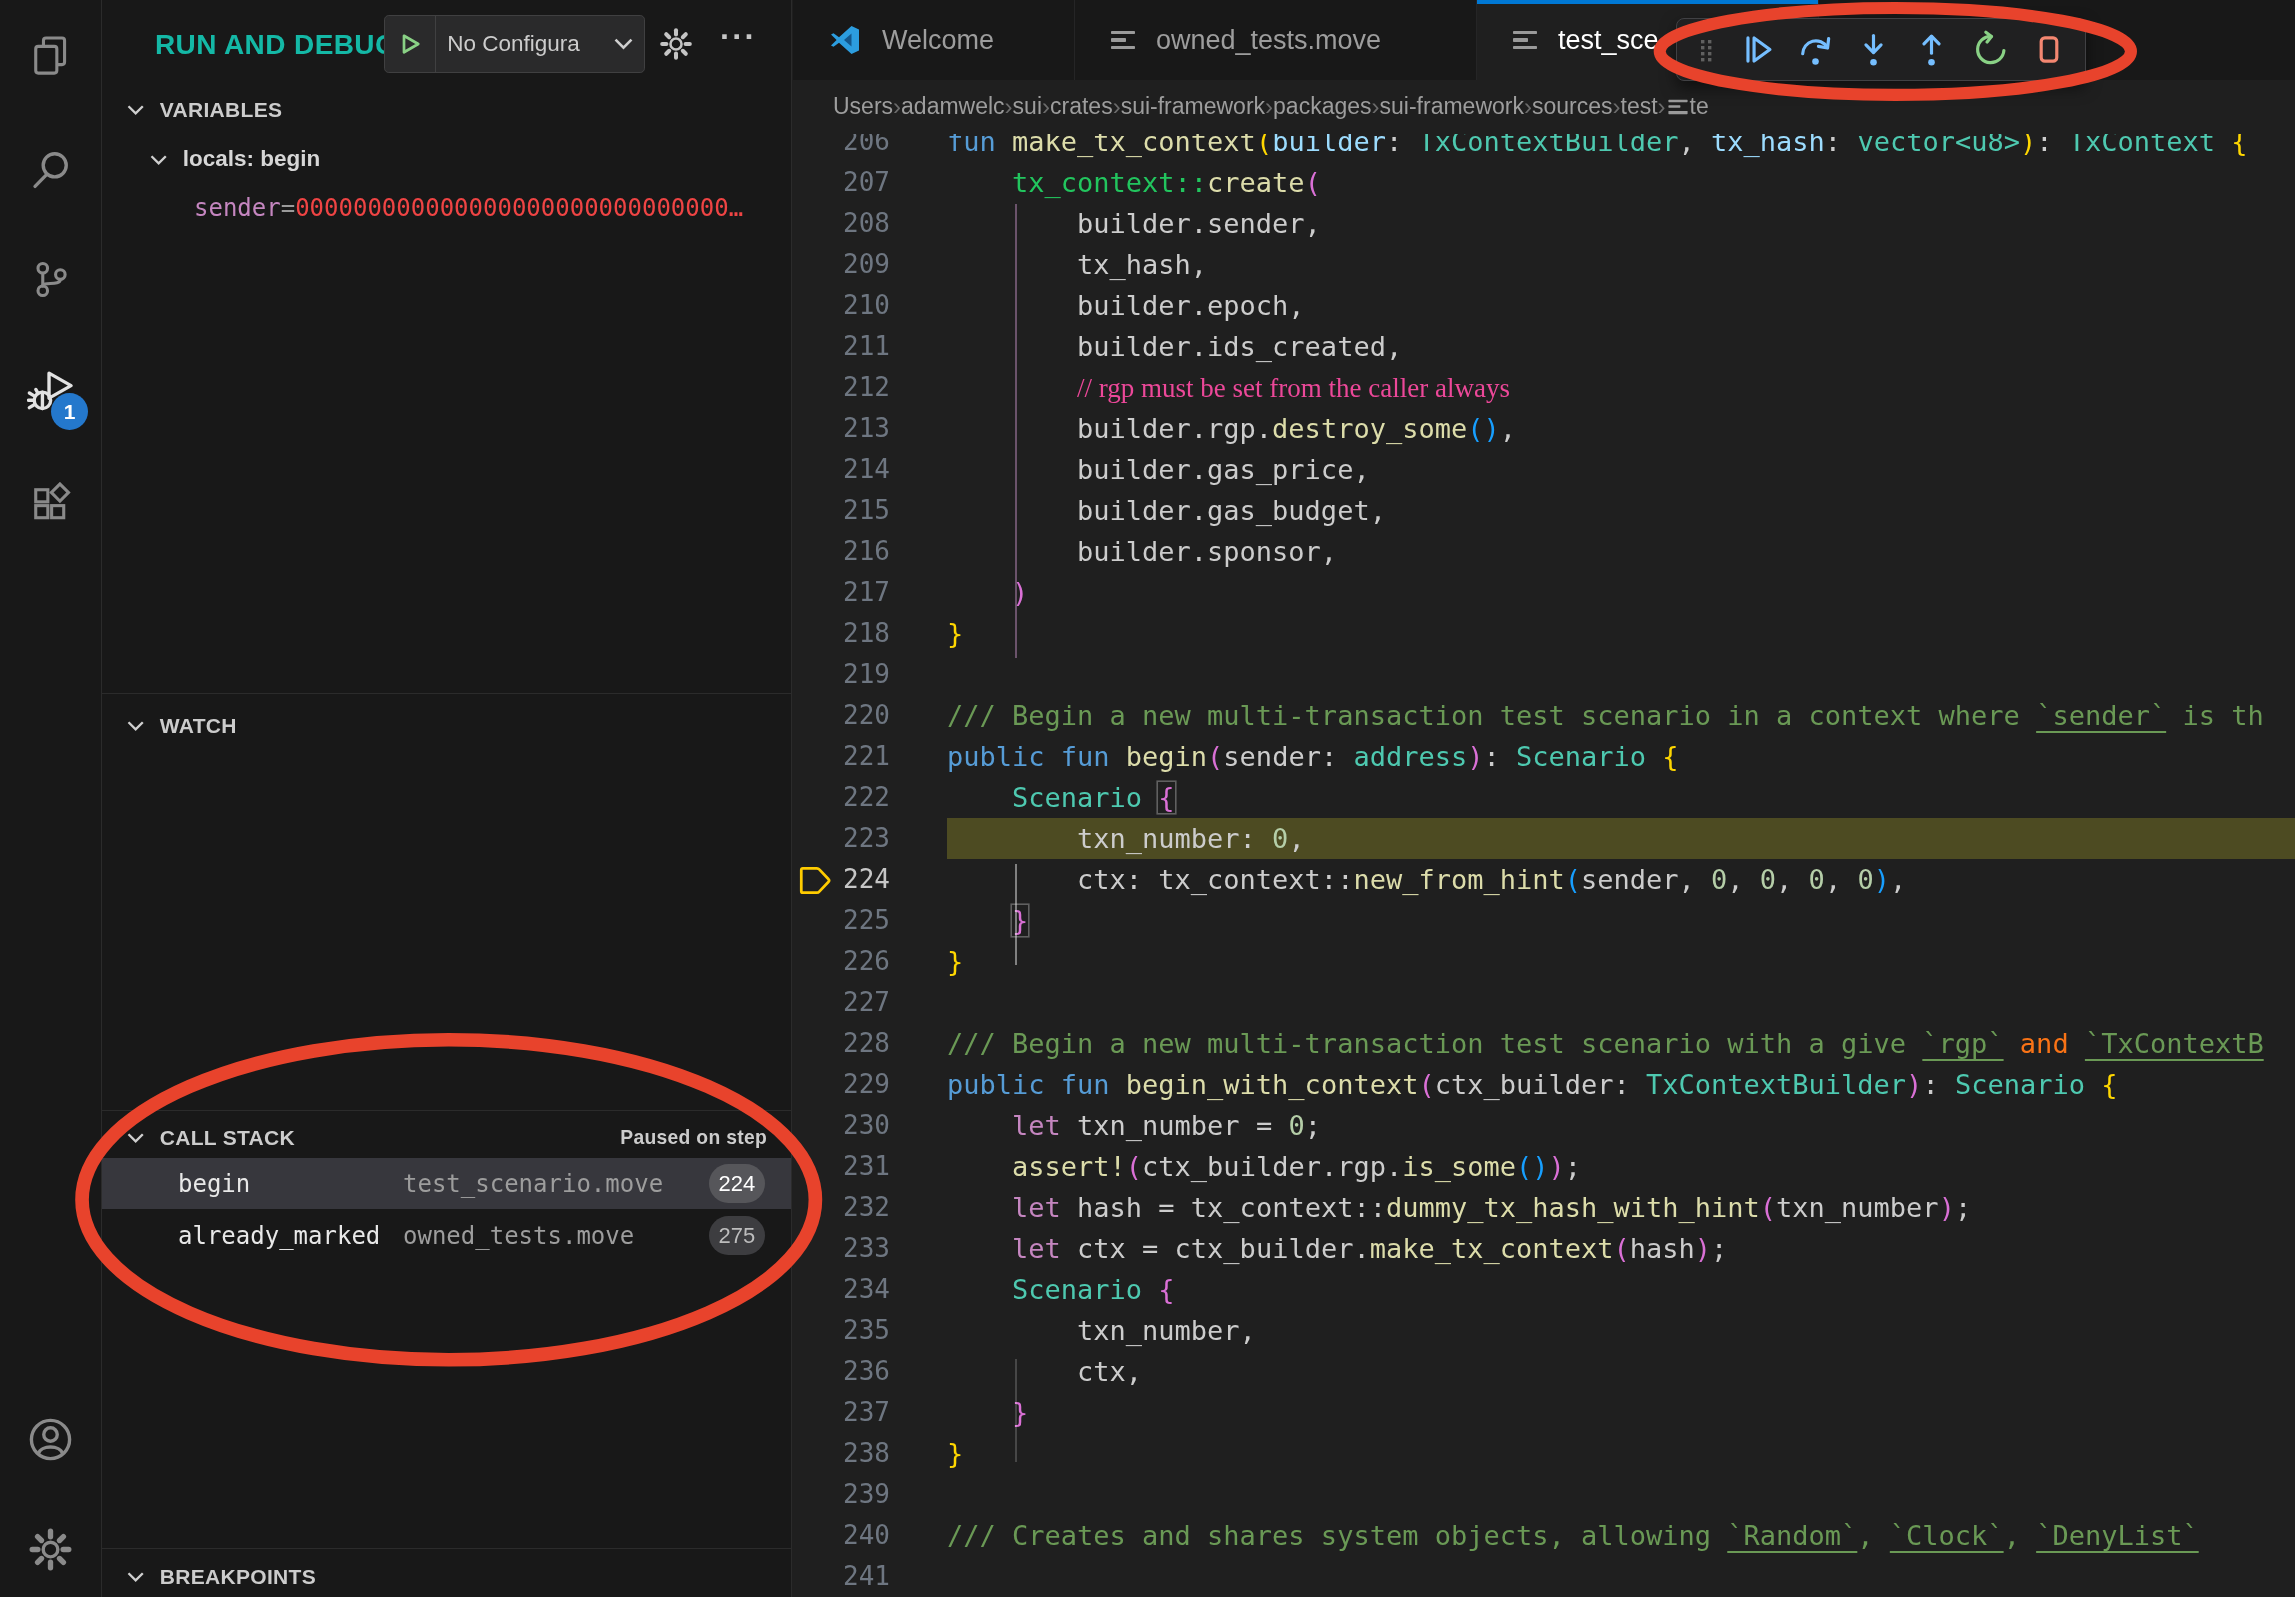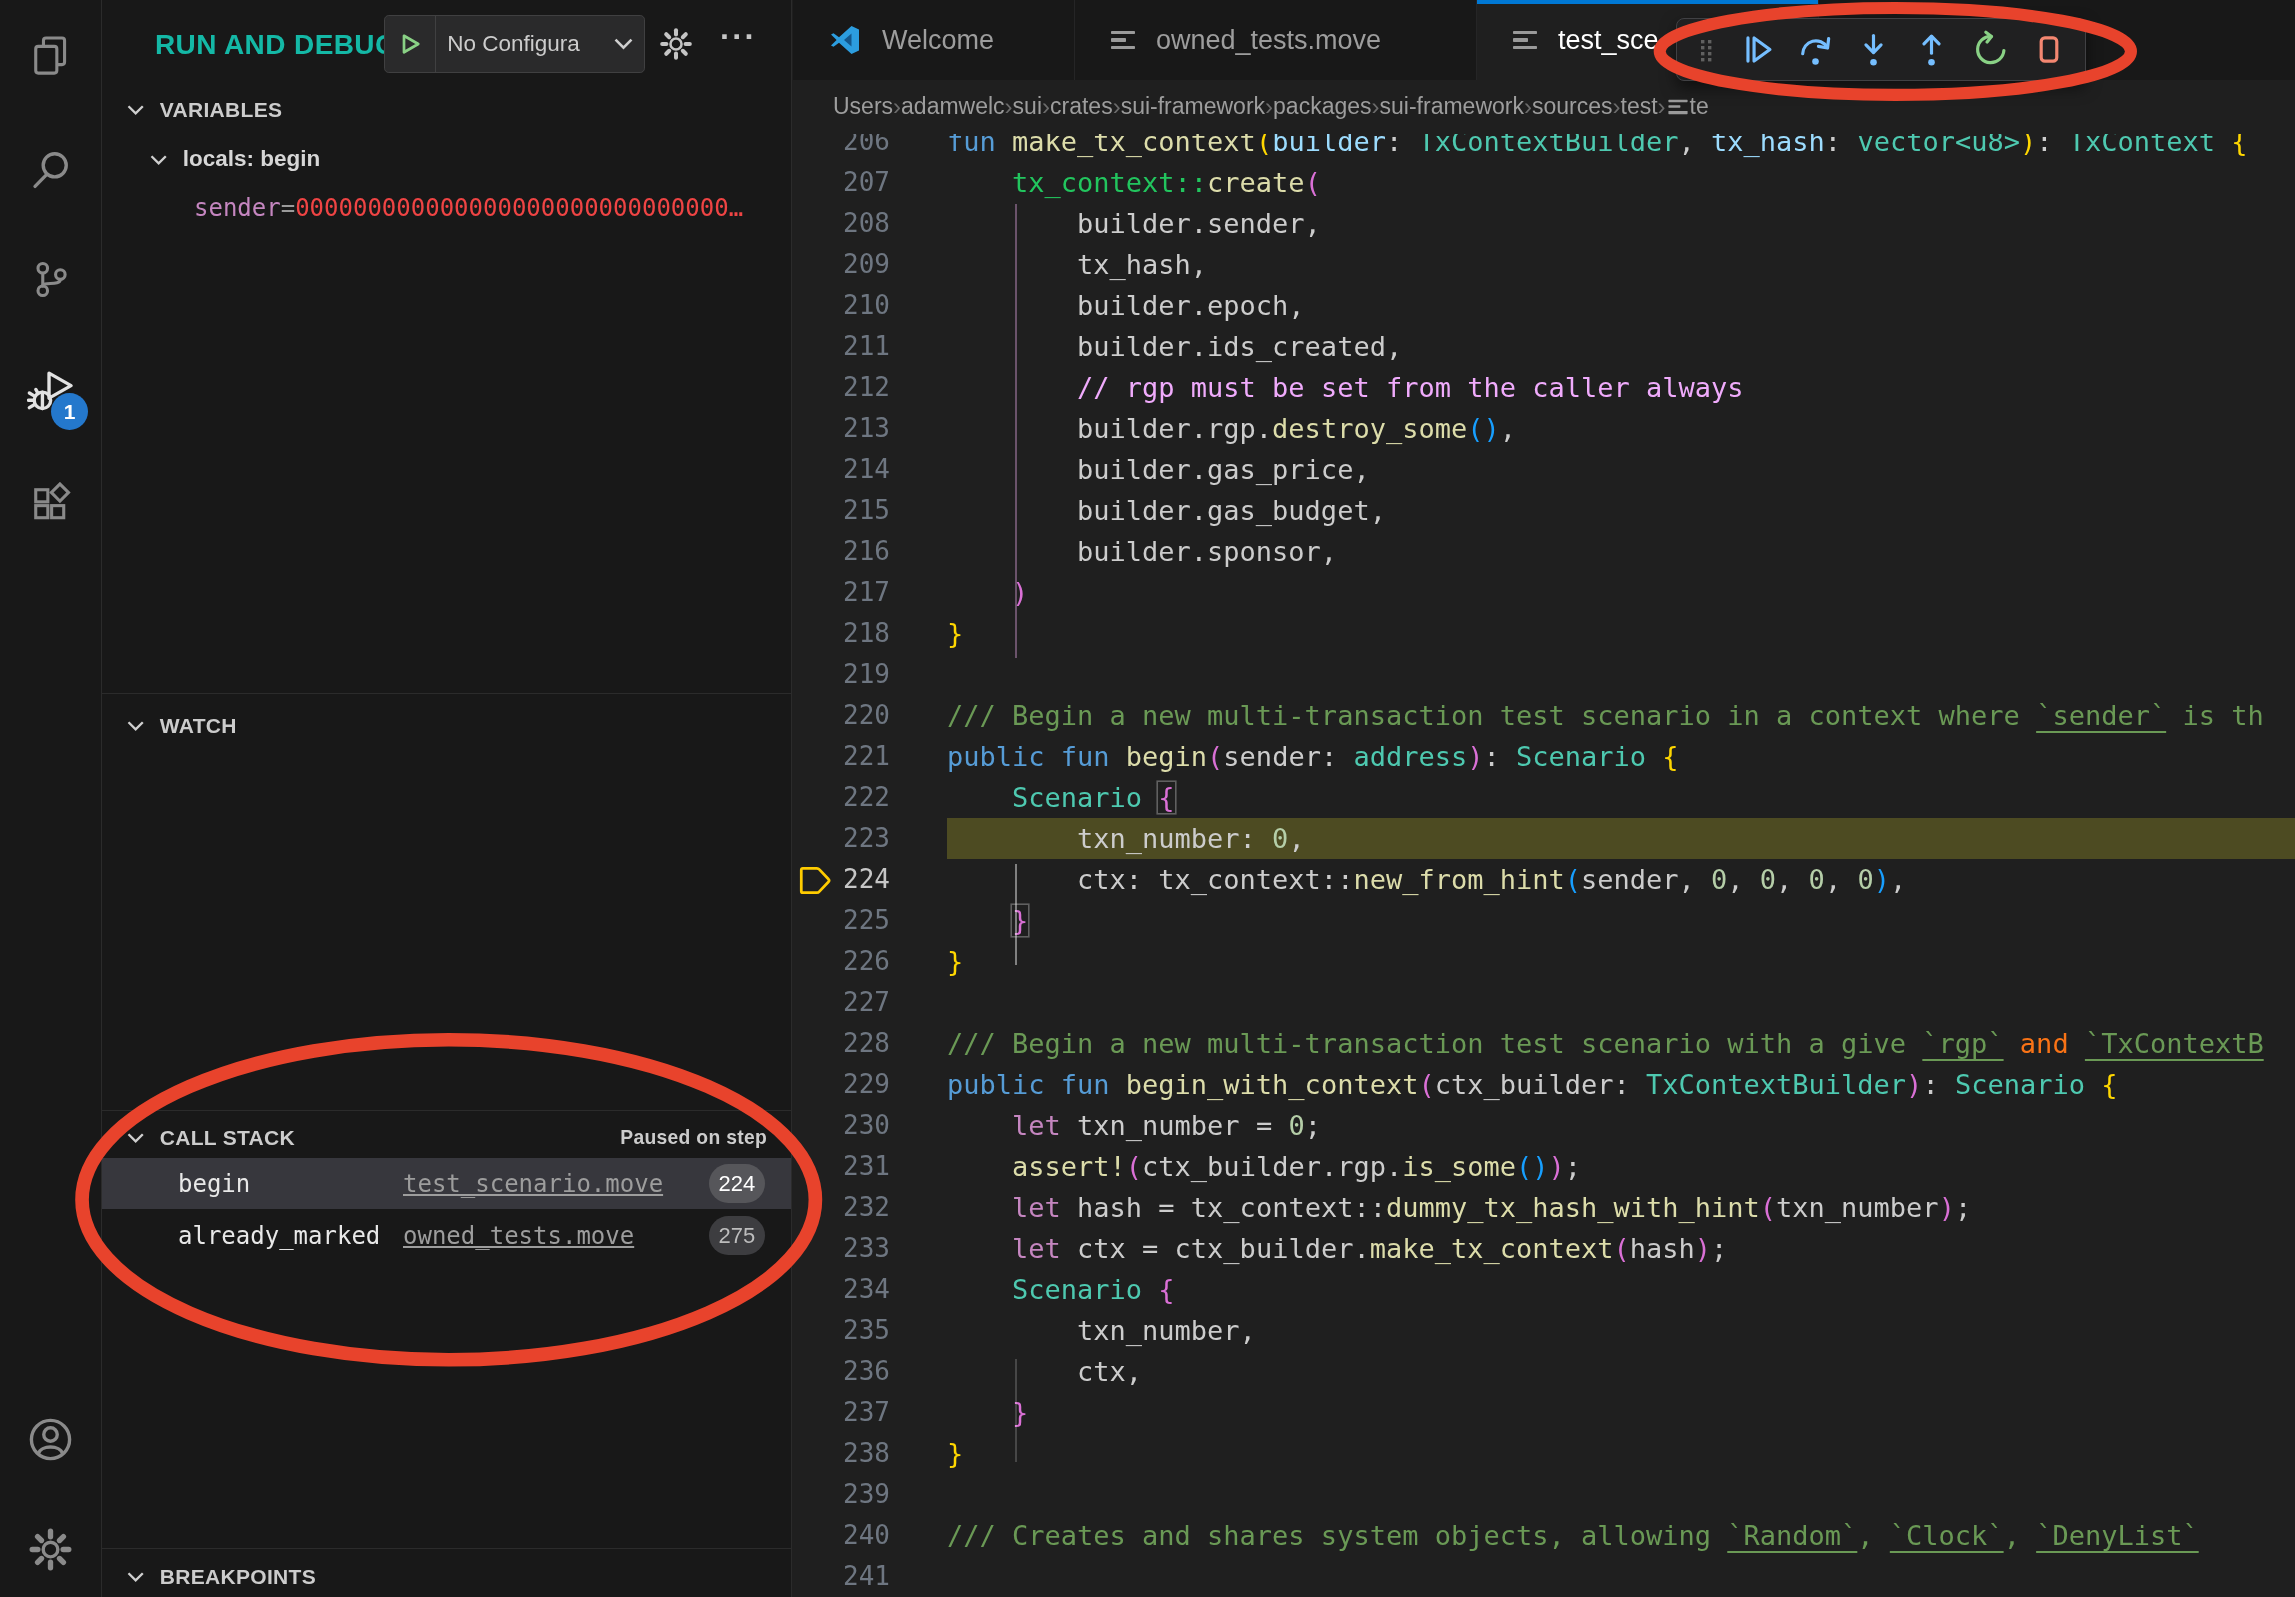--- a/index.html
+++ b/index.html
@@ -29,21 +29,21 @@
   .scope-label{font-size:22.5px;font-weight:600;color:#d6d6d6;}
   .mono{font-family:"DejaVu Sans Mono",monospace;}
   .var-name{color:#c586c0;font-size:24px;}
   .var-eq{color:#9a9a9a;font-size:24px;}
   .var-val{color:#ef4444;font-size:24px;white-space:nowrap;overflow:hidden;}
   .cs-status{position:absolute;right:24px;font-size:19.3px;font-weight:700;color:#cccccc;}
   .frame{position:absolute;left:0;width:100%;height:51px;display:flex;align-items:center;
          padding:0 26px 0 76px;box-sizing:border-box;font-family:"DejaVu Sans Mono",monospace;}
   .frame.sel{background:#37373d;}
   .frame .fn{width:225px;font-size:24px;color:#e8e8e8;white-space:nowrap;overflow:hidden;}
-  .frame .file{flex:1;font-size:24px;color:#9d9d9d;white-space:nowrap;overflow:hidden;text-decoration:underline;}
+  .frame .file{flex:1;font-size:24px;color:#9d9d9d;white-space:nowrap;overflow:hidden;}
   .frame .badge{flex:none;min-width:53px;height:39px;border-radius:21px;background:#56565a;color:#ffffff;
                 display:flex;align-items:center;justify-content:center;font-size:22px;font-family:"Liberation Sans",sans-serif;padding:0 9.7px;box-sizing:border-box;}
   .frame:not(.sel) .badge{background:#3d3d40;color:#bdbdbd;}
   
   #editor{position:absolute;left:793px;top:0;right:0;height:1597px;background:#1f1f1f;}
   #tabstrip{position:absolute;left:0;top:0;right:0;height:80px;background:#181818;display:flex;z-index:10;}
   .tab{height:80px;display:flex;align-items:center;gap:21px;padding-left:36px;box-sizing:border-box;
        border-right:0.8px solid #252526;color:#9d9d9d;font-size:27px;white-space:nowrap;overflow:hidden;position:relative;flex:none;}
   .tab.active{background:#1f1f1f;color:#ffffff;}
   .tab.active::before{content:"";position:absolute;left:0;top:0;right:0;height:4px;background:var(--accent,#0078d4);}
@@ -337,21 +337,21 @@
           <div class="grow">240</div>
           <div class="grow">241</div>
         </div>
       <div id="lines">
           <div class="crow"><span style="color: rgb(86, 156, 214);">fun </span><span style="color: rgb(220, 220, 170);">make_tx_context</span><span style="color: rgb(255, 215, 0);">(</span><span style="color: rgb(156, 220, 254);">builder</span><span style="color: rgb(204, 204, 204);">: </span><span style="color: rgb(78, 201, 176);">TxContextBuilder</span><span style="color: rgb(204, 204, 204);">, </span><span style="color: rgb(156, 220, 254);">tx_hash</span><span style="color: rgb(204, 204, 204);">: </span><span style="color: rgb(78, 201, 176);">vector&lt;u8&gt;</span><span style="color: rgb(255, 215, 0);">)</span><span style="color: rgb(204, 204, 204);">: </span><span style="color: rgb(78, 201, 176);">TxContext</span><span style="color: rgb(204, 204, 204);"> </span><span style="color: rgb(255, 215, 0);">{</span></div>
           <div class="crow"><span style="color: #22c55e;">    tx_context::</span><span style="color: rgb(220, 220, 170);">create</span><span style="color: rgb(218, 112, 214);">(</span></div>
           <div class="crow"><span style="color: rgb(204, 204, 204);">        builder.sender,</span></div>
           <div class="crow"><span style="color: rgb(204, 204, 204);">        tx_hash,</span></div>
           <div class="crow"><span style="color: rgb(204, 204, 204);">        builder.epoch,</span></div>
           <div class="crow"><span style="color: rgb(204, 204, 204);">        builder.ids_created,</span></div>
-          <div class="crow"><span style="color: rgb(204, 204, 204);">        </span><span style="color: #f0abfc;">// rgp must be set from the caller always</span></div>
+          <div class="crow"><span style="color: rgb(204, 204, 204);">        </span><span style="color: #ec4899; font-family: Liberation Serif, serif;">// rgp must be set from the caller always</span></div>
           <div class="crow"><span style="color: rgb(204, 204, 204);">        builder.rgp.</span><span style="color: rgb(220, 220, 170);">destroy_some</span><span style="color: rgb(23, 159, 255);">()</span><span style="color: rgb(204, 204, 204);">,</span></div>
           <div class="crow"><span style="color: rgb(204, 204, 204);">        builder.gas_price,</span></div>
           <div class="crow"><span style="color: rgb(204, 204, 204);">        builder.gas_budget,</span></div>
           <div class="crow"><span style="color: rgb(204, 204, 204);">        builder.sponsor,</span></div>
           <div class="crow"><span style="color: rgb(204, 204, 204);">    </span><span style="color: rgb(218, 112, 214);">)</span></div>
           <div class="crow"><span style="color: rgb(255, 215, 0);">}</span></div>
           <div class="crow"></div>
           <div class="crow"><span style="color: rgb(106, 153, 85);">/// Begin a new multi-transaction test scenario in a context where </span><span class="u" style="color: rgb(106, 153, 85);">`sender`</span><span style="color: rgb(106, 153, 85);"> is th</span></div>
           <div class="crow"><span style="color: rgb(86, 156, 214);">public fun </span><span style="color: rgb(220, 220, 170);">begin</span><span style="color: rgb(218, 112, 214);">(</span><span style="color: rgb(204, 204, 204);">sender</span><span style="color: rgb(204, 204, 204);">: </span><span style="color: rgb(78, 201, 176);">address</span><span style="color: rgb(218, 112, 214);">)</span><span style="color: rgb(204, 204, 204);">: </span><span style="color: rgb(78, 201, 176);">Scenario</span><span style="color: rgb(204, 204, 204);"> </span><span style="color: rgb(255, 215, 0);">{</span></div>
           <div class="crow"><span style="color: rgb(204, 204, 204);">    </span><span style="color: rgb(78, 201, 176);">Scenario</span><span style="color: rgb(204, 204, 204);"> </span><span class="bm" style="color: rgb(218, 112, 214);">{</span></div>

